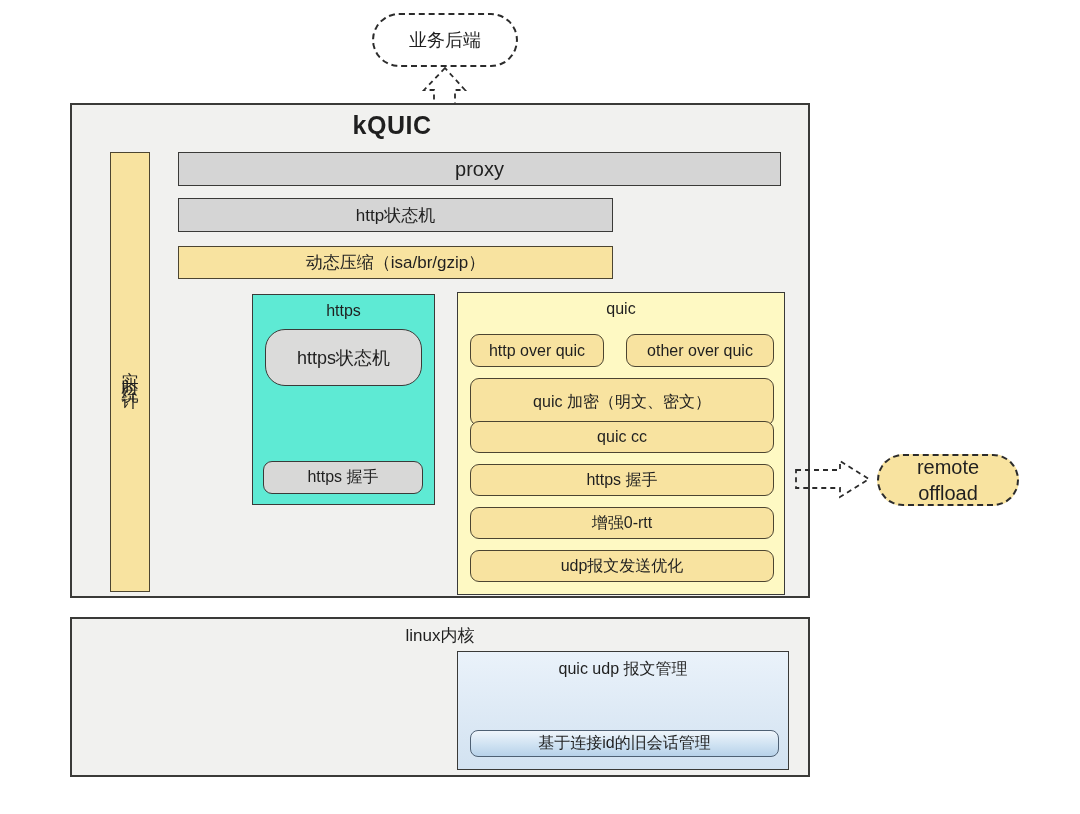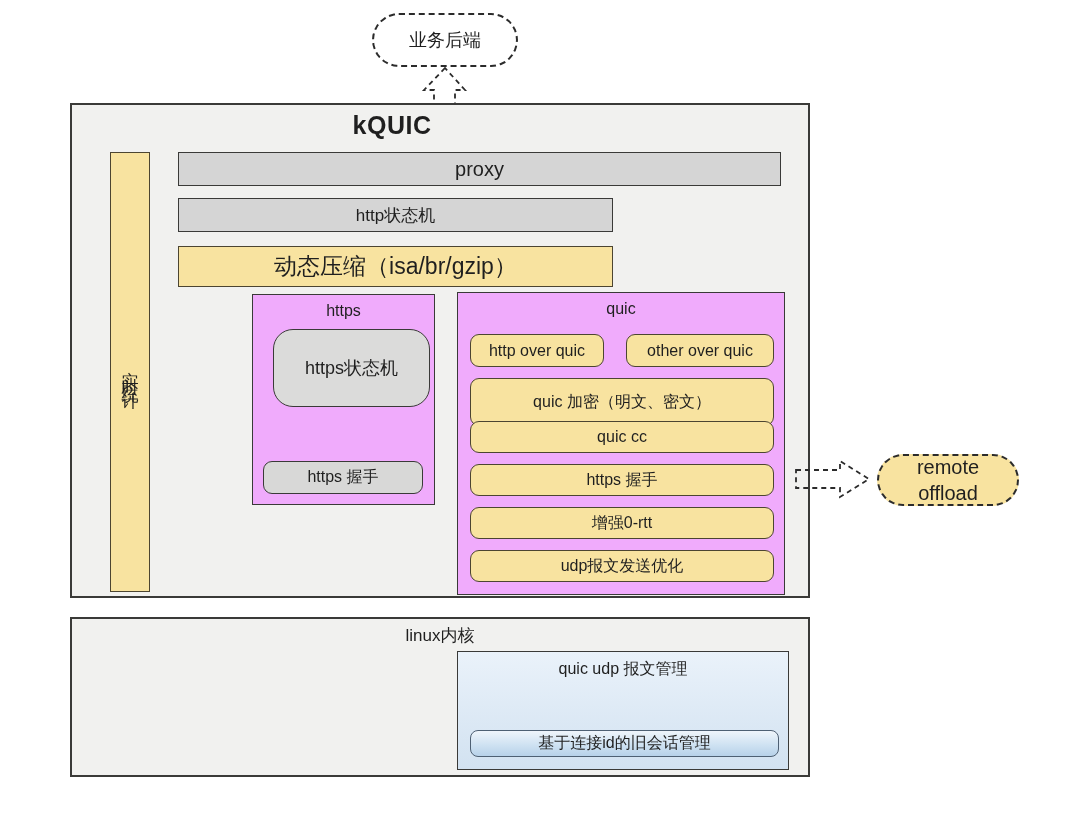--- a/index.html
+++ b/index.html
@@ -26,26 +26,26 @@
   .yellow{background:#f8e3a0;border:1.5px solid #4c4531;}
   .bar{font-size:16px;}
 
   
   .vstat{
     writing-mode:vertical-lr;text-orientation:upright;
     letter-spacing:7px;font-size:17px;
   }
 
   
-  .subbox-white{background:#f0abfc;border:1.5px solid #3a3a38;}
+  .subbox-white{background:#5eead4;border:1.5px solid #3a3a38;}
   .round-gray{background:#dbdbda;border:1.5px solid #3a3a38;border-radius:20px;font-size:18px;}
   .round-gray-sm{background:#d8d8d7;border:1.5px solid #3a3a38;border-radius:9px;font-size:16px;}
 
   
-  .subbox-peach{background:#f0abfc;border:1.5px solid #3a3a38;}
+  .subbox-peach{background:#fef9c3;border:1.5px solid #3a3a38;}
   .quic-item{border-radius:9px;font-size:16px;}
 
   
   .bluebox{background:linear-gradient(#eaf2fa,#d2e2f1);border:1.5px solid #3a3a38;}
   .blue-item{
     background:linear-gradient(#eff5fb 0%,#cfe2f2 55%,#b7d1e9 100%);
     border:1.5px solid #4e6073;border-radius:8px;font-size:16px;
   }
 
   .sub-title{font-size:16px;}
@@ -71,27 +71,27 @@
   </div>
 
   <div class="abs graybar center-text" style="left:106px;top:47px;width:603px;height:34px;">
     <span>proxy</span>
   </div>
 
   <div class="abs graybar center-text" style="left:106px;top:93px;width:435px;height:34px;font-size:17px;">
     <span>http状态机</span>
   </div>
 
-  <div class="abs yellow center-text bar" style="left:106px;top:141px;width:435px;height:41px;font-size:23px;">
+  <div class="abs yellow center-text bar" style="left:106px;top:141px;width:435px;height:33px;font-size:17px;">
     <span>动态压缩（isa/br/gzip）</span>
   </div>
 
   <div class="abs subbox-white" style="left:180px;top:189px;width:183px;height:211px;">
     <div class="abs center-text sub-title" style="left:0;top:6px;width:100%;height:20px;">https</div>
-    <div class="abs round-gray center-text" style="left:20px;top:34px;width:157px;height:78px;">
+    <div class="abs round-gray center-text" style="left:12px;top:34px;width:157px;height:57px;">
       <span>https状态机</span>
     </div>
     <div class="abs round-gray-sm center-text" style="left:10px;top:166px;width:160px;height:33px;">
       <span>https 握手</span>
     </div>
   </div>
 
   <div class="abs subbox-peach" style="left:385px;top:187px;width:328px;height:303px;">
     <div class="abs center-text sub-title" style="left:0;top:6px;width:100%;height:20px;">quic</div>
 

